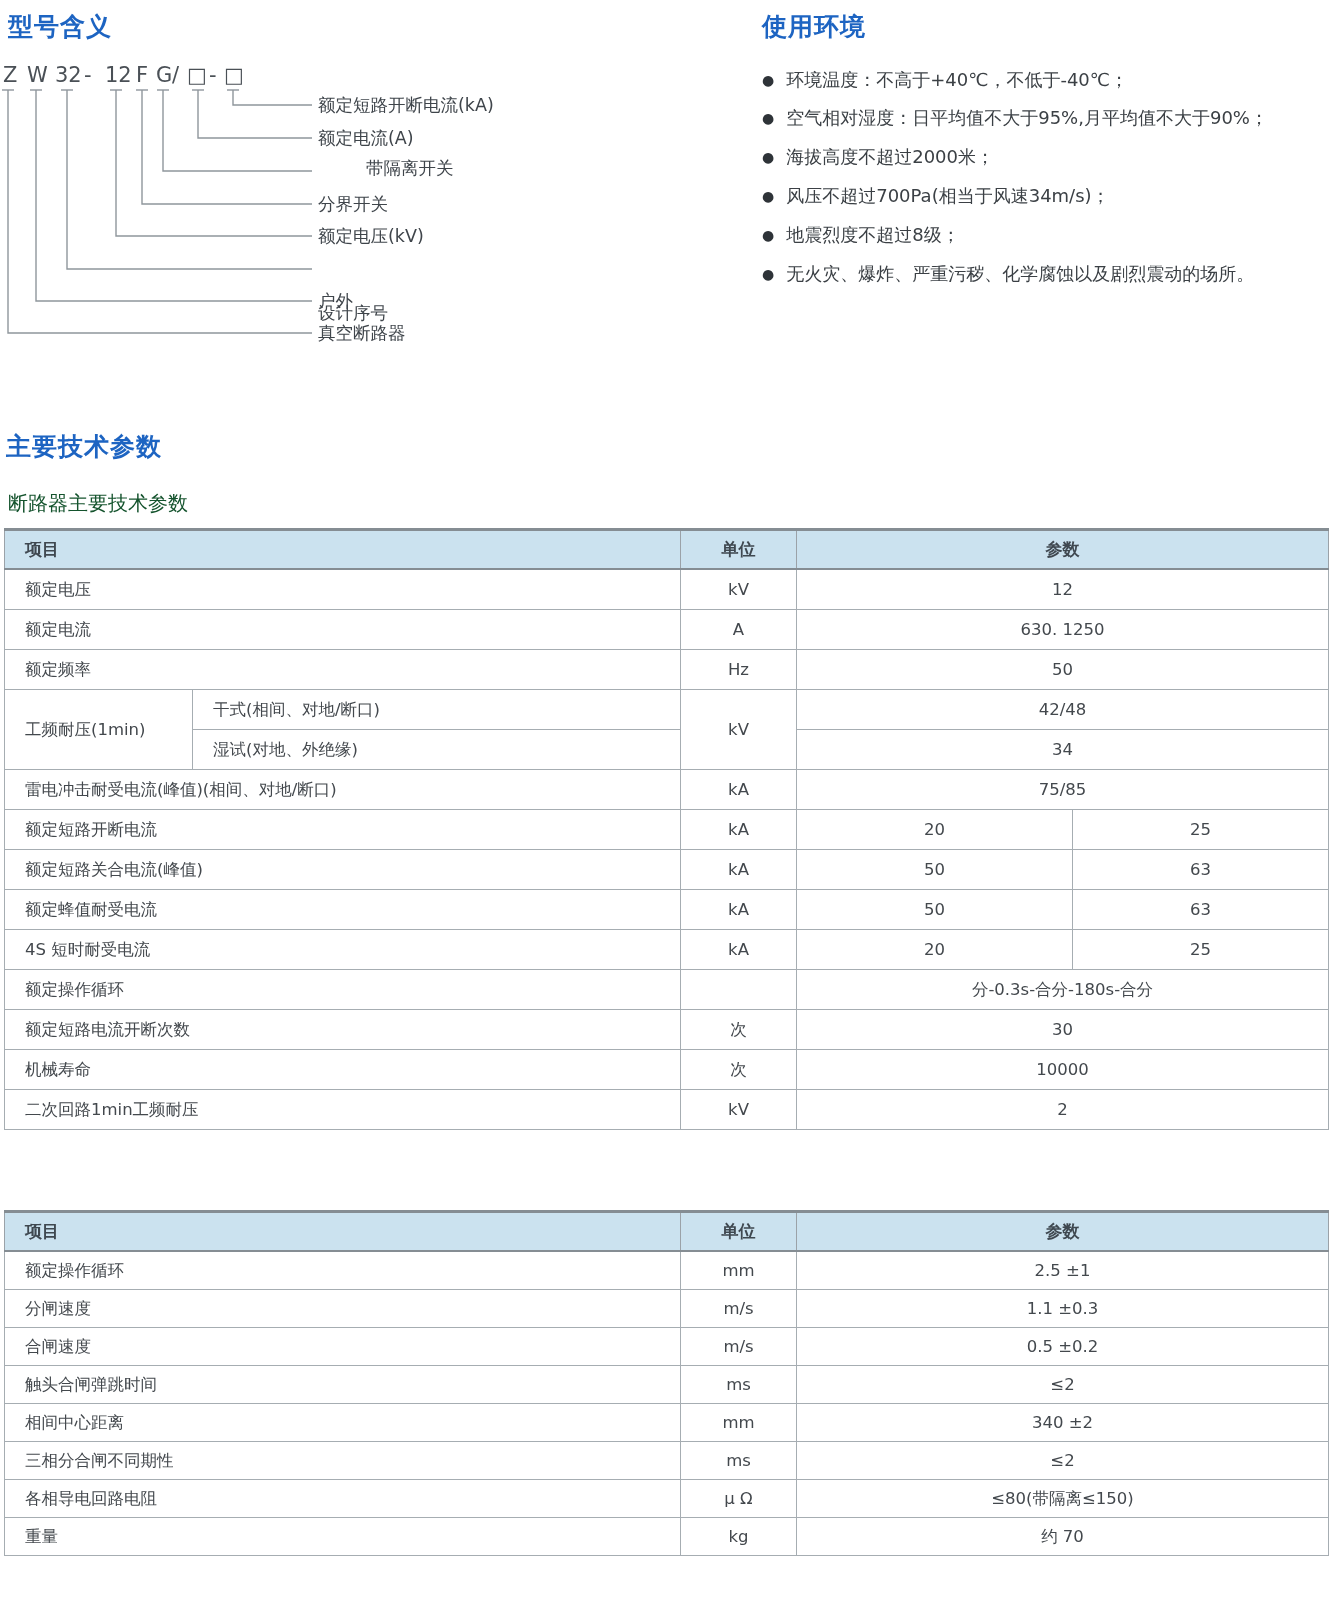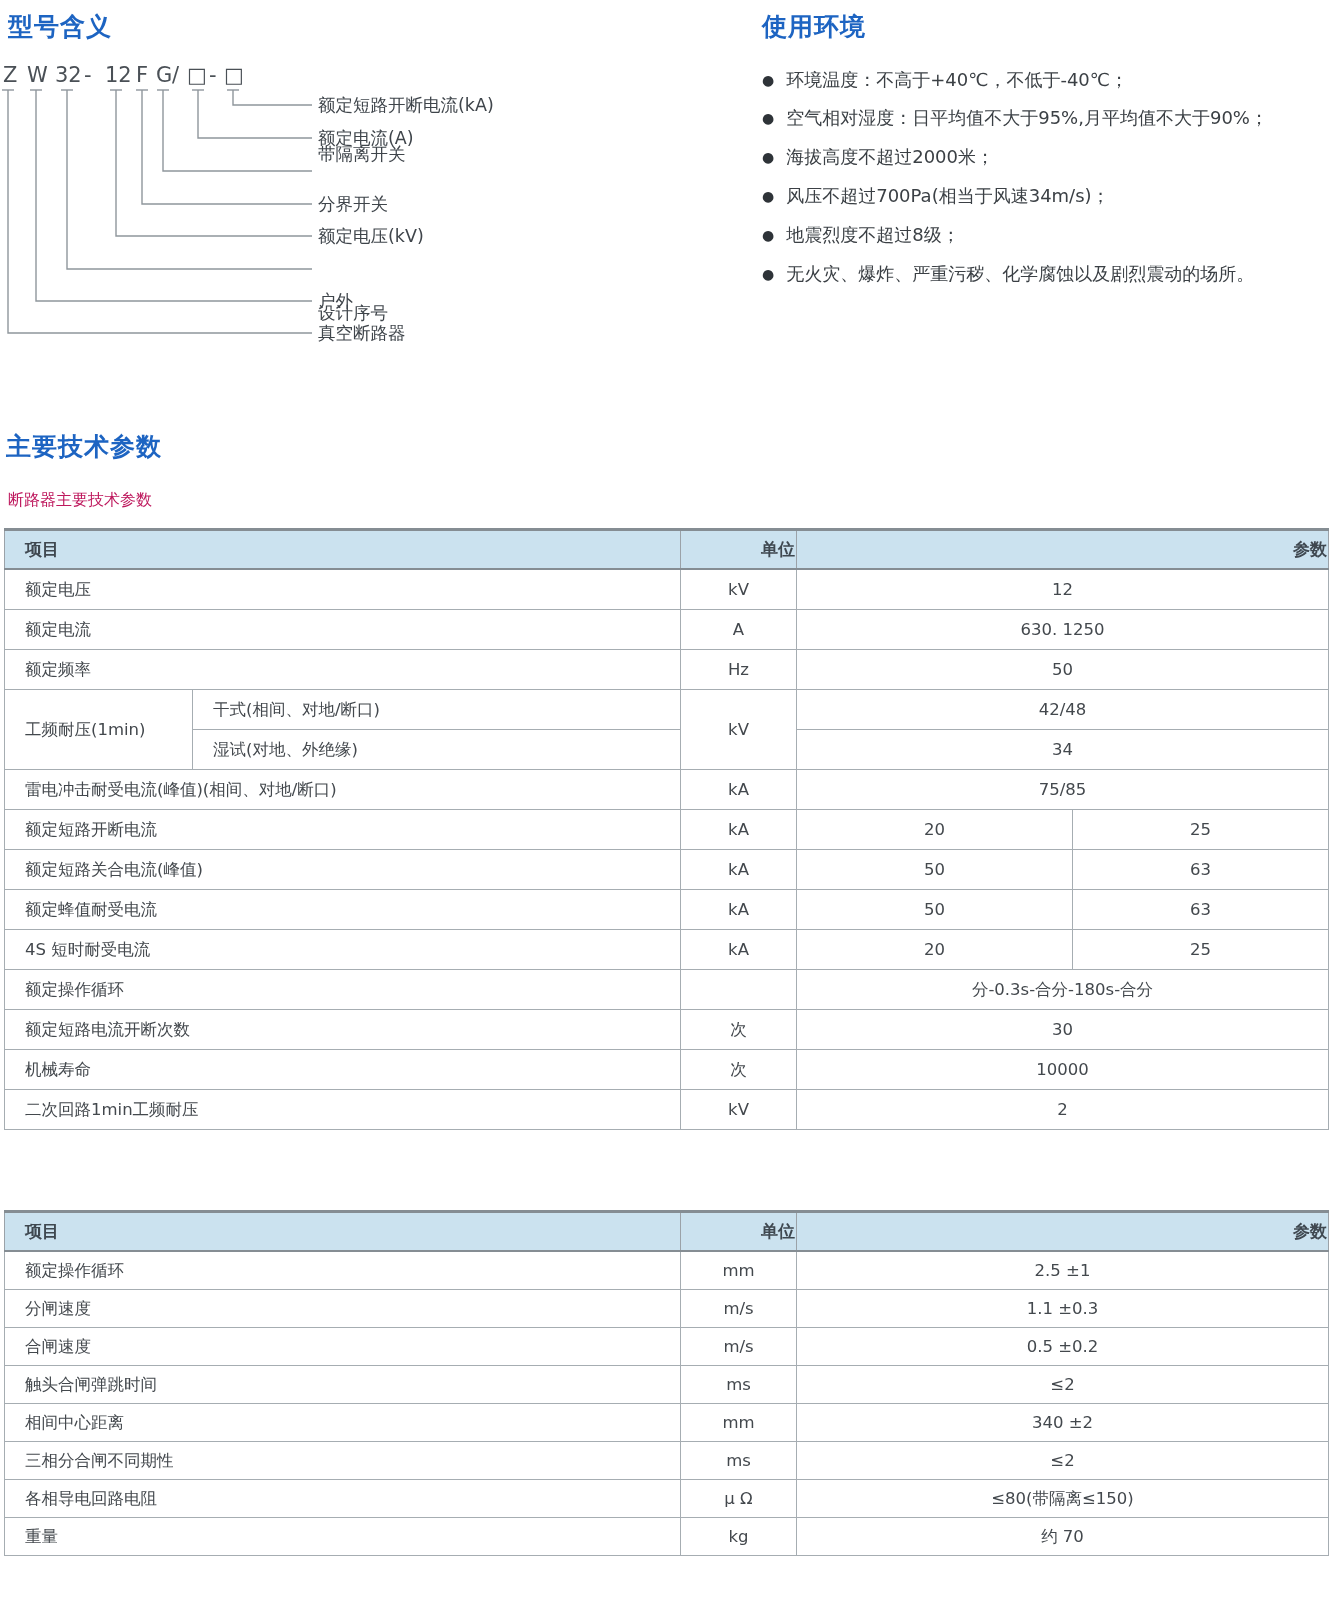--- a/index.html
+++ b/index.html
@@ -6,21 +6,21 @@
   body{
     width:1332px;height:1600px;position:relative;background:#ffffff;
     font-family:"DejaVu Sans","Liberation Sans",sans-serif;
     overflow:hidden;
   }
   .blue-heading{
     position:absolute;font-size:25px;font-weight:bold;color:#1d64c2;
     letter-spacing:1px;white-space:nowrap;
   }
   .caption{
-    position:absolute;font-size:16px;color:#be185d;white-space:nowrap;
+    position:absolute;font-size:20px;color:#14532d;white-space:nowrap;
   }
   
   #model-diagram{position:absolute;left:0;top:0;width:700px;height:370px;}
   .code-token{
     position:absolute;top:62px;font-size:21px;color:#4a5056;
     white-space:nowrap;line-height:26px;
   }
   .model-label{
     position:absolute;left:318px;font-size:17.5px;color:#3f454b;
     white-space:nowrap;line-height:24px;
@@ -37,21 +37,21 @@
   }
   
   table.tbl{
     position:absolute;left:4px;width:1324px;
     border-collapse:collapse;table-layout:fixed;background:#fff;
     border-top:3px solid #858d93;
   }
   table.tbl th{
     background:#cbe2ef;height:35px;font-size:17px;font-weight:600;
     color:#3f4850;border:1px solid #9ba2a8;border-bottom:2px solid #858d93;
-    text-align:right;
+    text-align:center;
   }
   table.tbl td{
     font-size:16.5px;color:#43484d;text-align:center;
     border:1px solid #a6adb2;padding:0;
   }
   #tech-table td{height:39px;}
   #mech-table td{height:37px;}
   table.tbl th.item, table.tbl td.item, table.tbl td.sub{
     text-align:left;padding-left:20px;
   }
@@ -92,21 +92,21 @@
   <span class="code-token" style="left:105px;">12</span>
   <span class="code-token" style="left:136px;">F</span>
   <span class="code-token" style="left:156px;">G</span>
   <span class="code-token" style="left:172px;">/</span>
   <span class="code-token" style="left:187px;">□</span>
   <span class="code-token" style="left:209px;">-</span>
   <span class="code-token" style="left:224px;">□</span>
 
   <div class="model-label" style="top:93px;">额定短路开断电流(kA)</div>
   <div class="model-label" style="top:126px;">额定电流(A)</div>
-  <div class="model-label" style="top:142px;">带隔离开关</div>
+  <div class="model-label" style="top:156px;margin-left:48px;">带隔离开关</div>
   <div class="model-label" style="top:192px;">分界开关</div>
   <div class="model-label" style="top:224px;">额定电压(kV)</div>
   <div class="model-label" style="top:257px;margin-top:44px;">设计序号</div>
   <div class="model-label" style="top:289px;">户外</div>
   <div class="model-label" style="top:321px;">真空断路器</div>
 </div>
 
 <div class="blue-heading" style="left:762px;top:10px;">使用环境</div>
 
 <div id="env-section">

